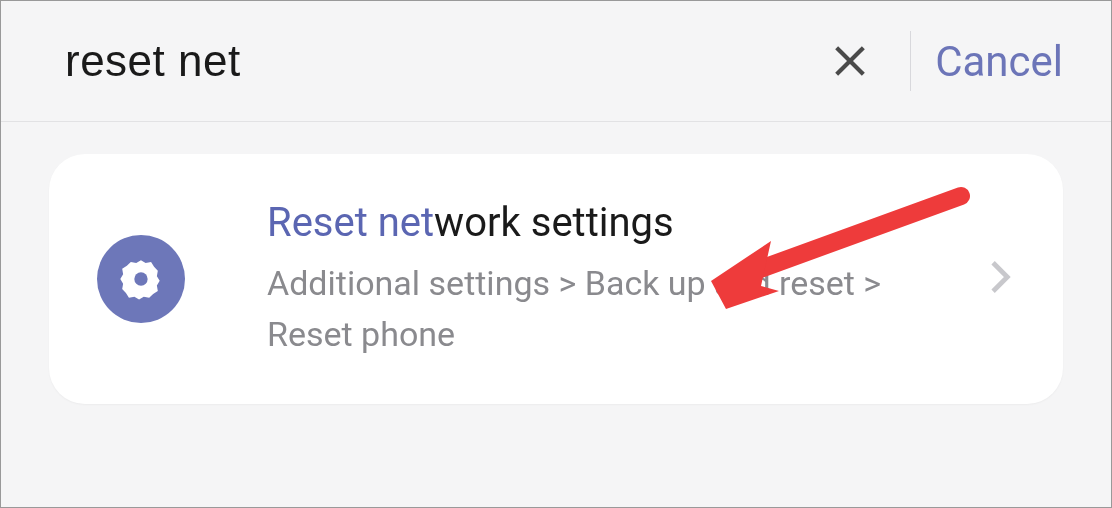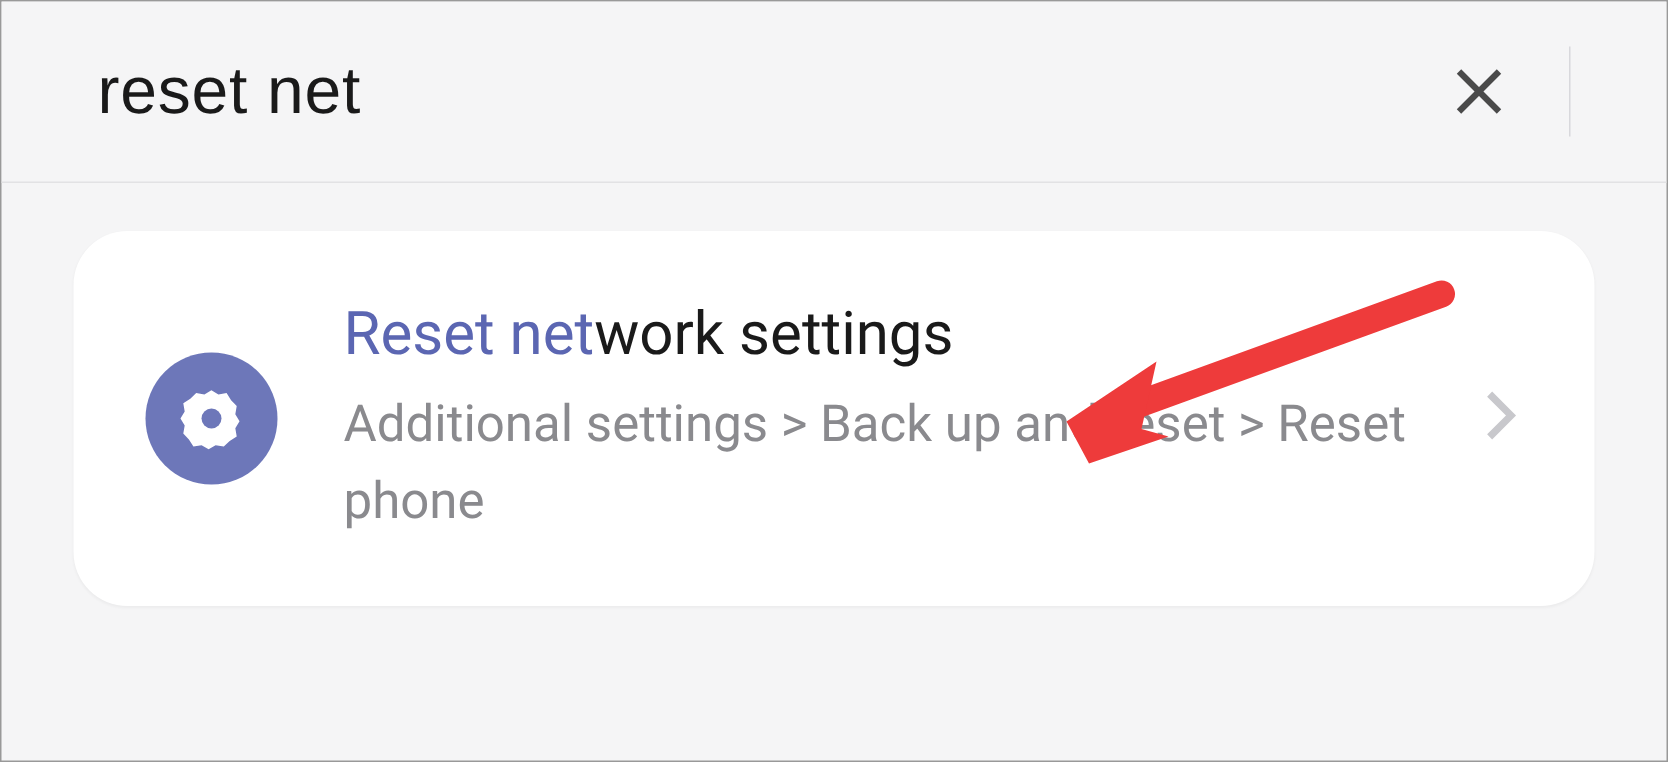--- a/index.html
+++ b/index.html
@@ -63,20 +63,21 @@
       padding: 32px 48px;
     }
     .result-card {
       background: #ffffff;
       border-radius: 36px;
       padding: 44px 48px;
       display: flex;
       align-items: center;
       cursor: pointer;
       box-shadow: 0 1px 2px rgba(0,0,0,0.04);
+      gap: 38px;
     }
     .result-icon {
       width: 88px;
       height: 88px;
       border-radius: 50%;
       background: #6d77b9;
       display: flex;
       align-items: center;
       justify-content: center;
       flex-shrink: 0;
@@ -132,20 +133,21 @@
 
 <div class="search-header">
   <input type="text" class="search-input" value="reset net" placeholder="Search settings" style="">
   <div class="clear-btn">
     <svg viewBox="0 0 24 24" fill="none">
       <line x1="4" y1="4" x2="20" y2="20"></line>
       <line x1="20" y1="4" x2="4" y2="20"></line>
     </svg>
   </div>
   <div class="divider"></div>
+  <div class="cancel-btn">Cancel</div>
 </div>
 
 <div class="results">
   <div class="result-card">
     <div class="result-icon">
       <svg viewBox="0 0 24 24">
         <path d="M12 2 L14.5 3.5 L17.4 3 L19 5.5 L21 7.6 L20.5 10.5 L22 13 L20.5 15.5 L21 18.4 L18.5 20 L16.4 22 L13.5 21.5 L11 23 L8.5 21.5 L5.6 22 L4 19.5 L2 17.4 L2.5 14.5 L1 12 L2.5 9.5 L2 6.6 L4.5 5 L6.6 3 L9.5 3.5 Z" transform="scale(0.9) translate(1.3,1.3)"></path>
         <circle cx="12" cy="12" r="3.2" fill="#6d77b9"></circle>
       </svg>
     </div>

